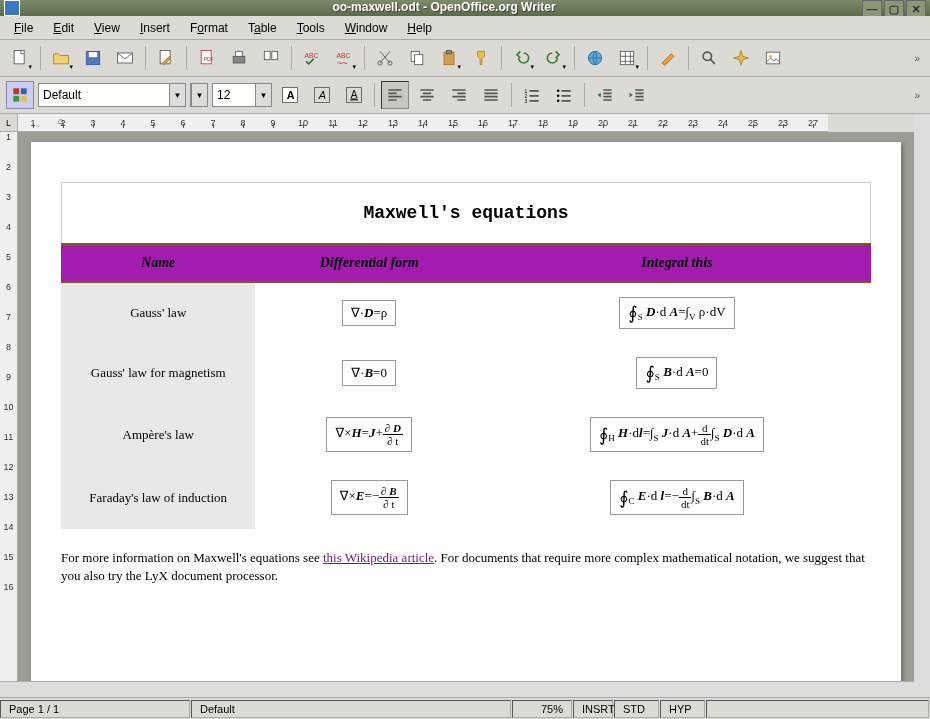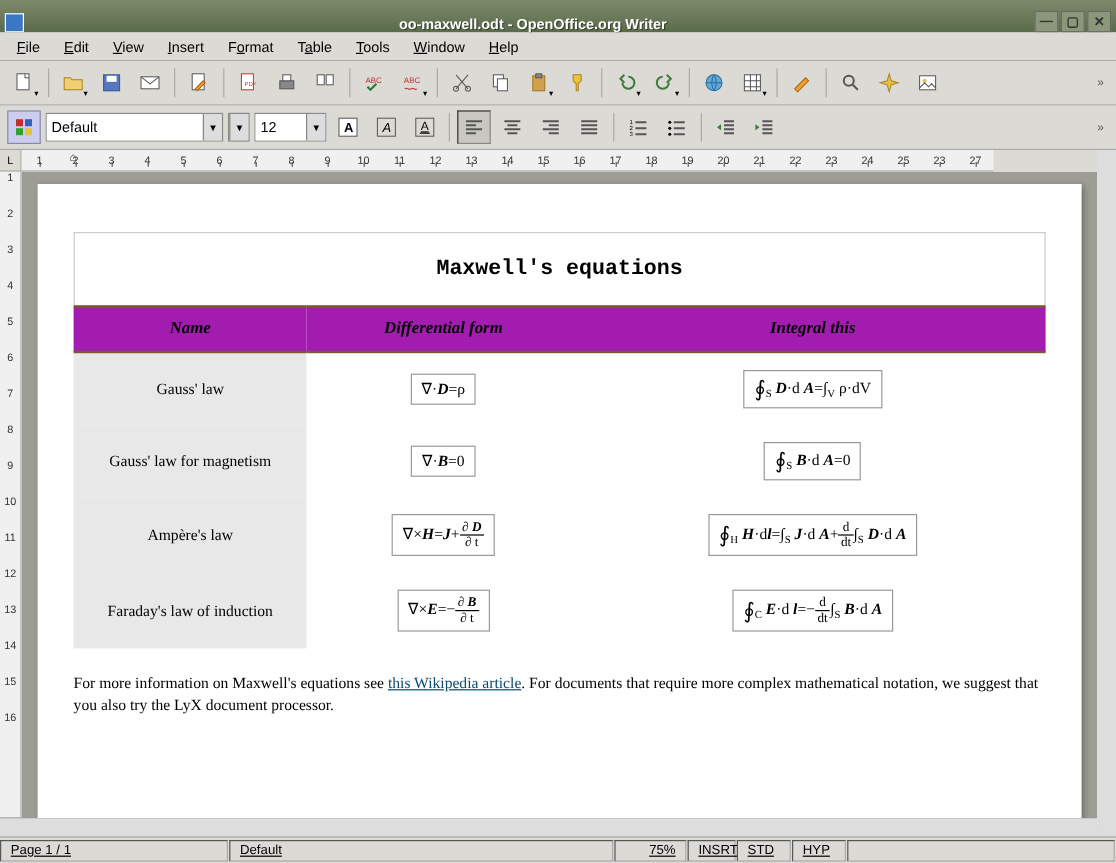--- a/index.html
+++ b/index.html
@@ -1,17 +1,17 @@
 <!DOCTYPE html>
 <html><head>
 <meta charset="utf-8">
 <style>
 * { box-sizing: border-box; margin: 0; padding: 0; }
 body { font-family: sans-serif; font-size: 12px; background: #dcdad5; width: 930px; height: 719px; overflow: hidden; display: flex; flex-direction: column; }
-.titlebar { background: linear-gradient(to bottom, #7d8a6b 0%, #5a6b4a 100%); height: 27px; display: flex; align-items: flex-end; color: white; font-weight: bold; padding: 0 4px; }
+.titlebar { background: linear-gradient(to bottom, #7d8a6b 0%, #5a6b4a 100%); height: 16px; display: flex; align-items: flex-start; color: white; font-weight: bold; padding: 0 4px; }
 .titlebar-icon { width: 16px; height: 16px; background: #3a78c4; margin-right: 6px; border: 1px solid #fff; }
 .titlebar-title { flex: 1; text-align: center; text-shadow: 1px 1px 0 rgba(0,0,0,0.4); }
 .win-btns { display: flex; gap: 2px; }
 .win-btn { width: 20px; height: 18px; background: #8a9778; border: 1px solid #666; display: flex; align-items: center; justify-content: center; font-size: 11px; color: #333; cursor: pointer; }
 .menubar { background: #dcdad5; height: 24px; display: flex; align-items: center; padding: 0 6px; gap: 4px; border-bottom: 1px solid #aaa; }
 .menu-item { padding: 2px 8px; cursor: pointer; }
 .menu-item u { text-decoration: underline; }
 .toolbar { background: #dcdad5; padding: 4px 6px; display: flex; align-items: center; gap: 4px; border-bottom: 1px solid #aaa; flex-wrap: nowrap; }
 .tbtn { width: 28px; height: 28px; display: flex; align-items: center; justify-content: center; cursor: pointer; border: 1px solid transparent; position: relative; }
 .tbtn svg { width: 20px; height: 20px; }
@@ -30,22 +30,22 @@
 table.maxwell td { padding: 14px 20px; text-align: center; font-size: 13px; vertical-align: middle; }
 table.maxwell td.name { background: #e8e8e8; width: 24%; }
 .eq { display: inline-block; border: 1px solid #999; padding: 4px 8px; font-family: serif; font-size: 13px; white-space: nowrap; }
 .eq .it { font-style: italic; font-weight: bold; }
 .eq .frac { display: inline-block; vertical-align: middle; text-align: center; font-size: 11px; }
 .eq .frac .num { display: block; border-bottom: 1px solid #000; padding: 0 2px; }
 .eq .frac .den { display: block; padding: 0 2px; }
 .eq .oint { font-size: 18px; vertical-align: middle; }
 .eq .sub { font-size: 9px; vertical-align: sub; }
 .para { font-family: "Bitstream Vera Serif", serif; font-size: 13px; margin-top: 20px; line-height: 1.4; }
-.para a { color: #0c4a6e; }
-.statusbar { height: 22px; background: #dcdad5; border-top: 1px solid #aaa; display: flex; align-items: center; font-size: 11px; text-decoration: underline; }
+.para a { color: #701a75; }
+.statusbar { height: 22px; background: #dcdad5; border-top: 1px solid #aaa; display: flex; align-items: center; font-size: 11px; }
 .status-cell { border: 1px inset #aaa; padding: 2px 8px; height: 18px; display: flex; align-items: center; margin-right: 1px; }
 .scroll-h { height: 16px; background: #ddd; border-top: 1px solid #aaa; }
 .scroll-v { width: 16px; background: #ddd; }
 .main-row { display: flex; flex: 1; overflow: hidden; }
 .left-col { display: flex; flex-direction: column; flex: 1; overflow: hidden; }
 .ruler-corner { width: 18px; height: 18px; background: #dcdad5; border-right: 1px solid #aaa; border-bottom: 1px solid #aaa; display:flex; align-items:center; justify-content:center; font-size:9px; }
 .hruler-wrap { display: flex; }
 .tick { flex: 0 0 30px; text-align: center; position: relative; }
 .tick::before { content:""; position:absolute; left:50%; bottom:0; width:1px; height:4px; background:#555; }
 .vtick { height: 30px; width: 100%; text-align: center; position: relative; }

